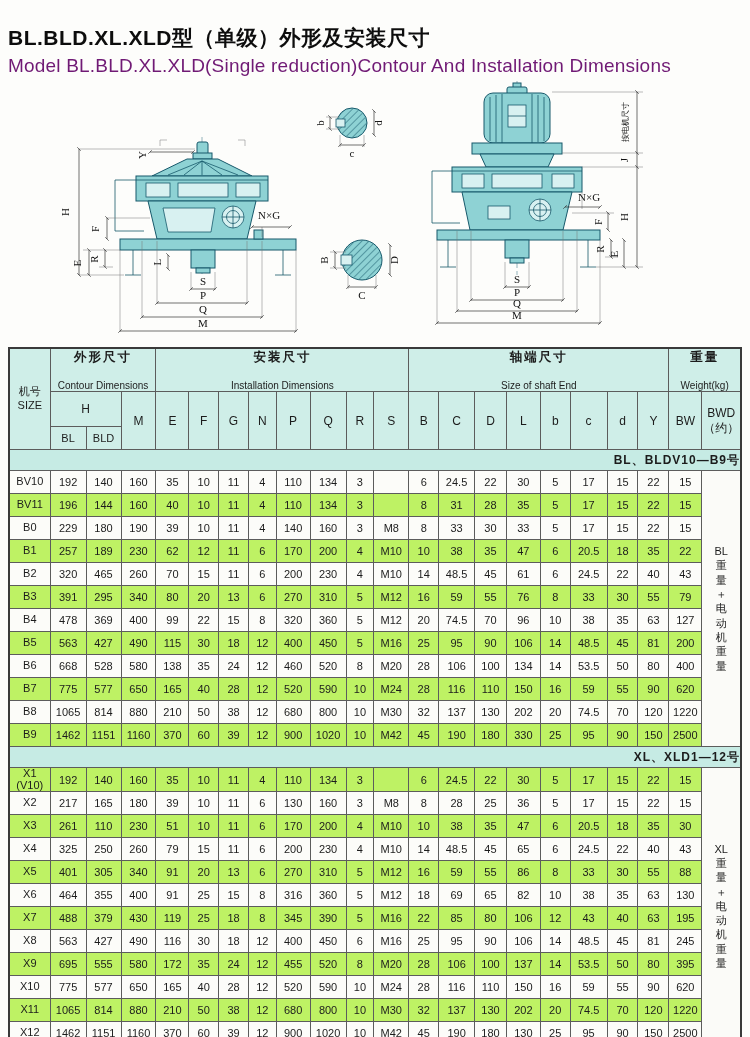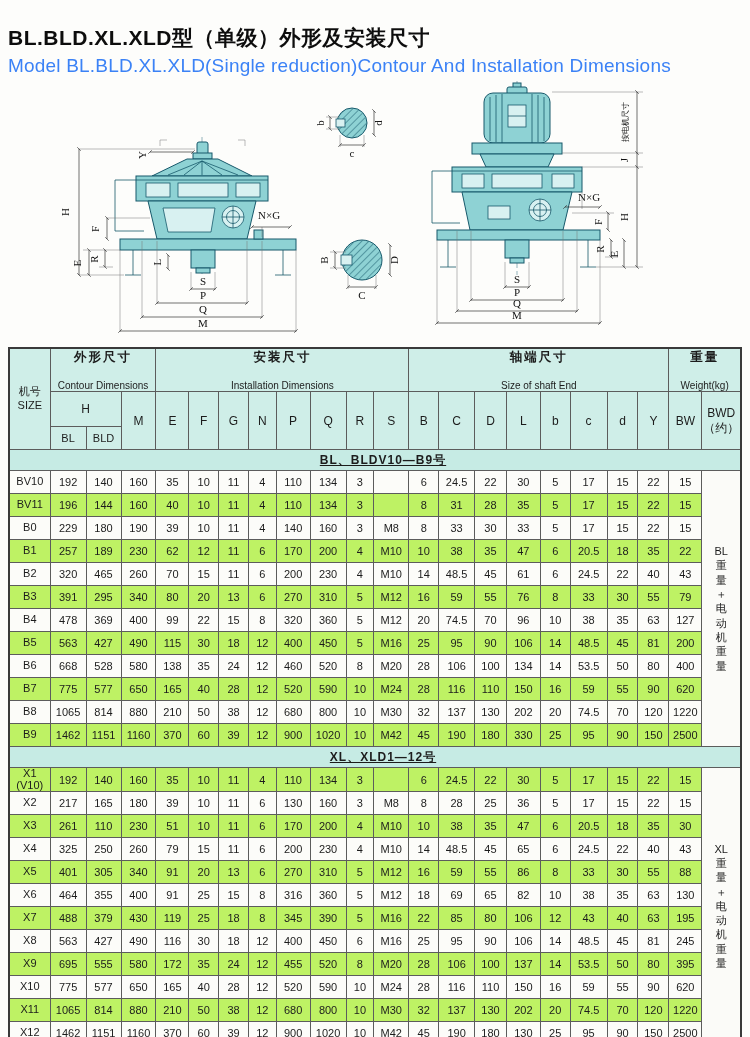--- a/index.html
+++ b/index.html
@@ -4,21 +4,21 @@
 <style>
   html,body{margin:0;padding:0;}
   body{
     width:750px;height:1037px;
     background:#fdfdfb;
     font-family:"Liberation Sans",sans-serif;
     position:relative;overflow:hidden;color:#1c1c1c;
   }
   .title-block{padding:24px 6px 0 8px;}
   .title-cn{font-size:21px;font-weight:bold;color:#0d0d0d;letter-spacing:.5px;}
-  .title-en{font-size:19px;color:#3b82f6;margin-top:3px;letter-spacing:.2px;}
+  .title-en{font-size:19px;color:#701a75;margin-top:3px;letter-spacing:.2px;}
   .diagram{width:750px;height:266px;margin-top:2px;}
 
   table.dims{
     border-collapse:collapse;table-layout:fixed;
     width:734px;margin:2px 0 0 8px;
     border:2px solid #3a3a3a;
   }
   table.dims th,table.dims td{
     border:1px solid #5c5c5c;
     text-align:center;vertical-align:middle;
@@ -26,22 +26,22 @@
     font-weight:normal;
   }
   thead th{background:#cfeee8;}
   thead tr:nth-child(1) th{height:42px;}
   thead tr:nth-child(2) th{height:34px;font-size:12px;}
   thead tr:nth-child(3) th{height:22px;font-size:11px;}
   .gcn{font-size:12.5px;font-weight:bold;letter-spacing:2px;}
   .gen{font-size:10px;margin-top:14px;}
   .pre{white-space:pre-line;line-height:1.25;}
   .small{font-size:10px;}
-  tr.section-row td{background:#c6ebe4;text-align:center;padding-left:16px;
-    font-size:12px;height:20px;font-weight:bold;letter-spacing:1px;text-decoration:underline;}
+  tr.section-row td{background:#c6ebe4;text-align:right;padding-left:16px;
+    font-size:12px;height:20px;font-weight:bold;letter-spacing:1px;}
   tbody tr.plain{background:#fcfcf9;border-radius:10px;}
   tbody tr.shaded{background:#bef264;}
   tbody td{height:22px;}
   td.size-cell{font-size:10.5px;line-height:1.05;}
   td.bwd-note{background:#fbfbf8;font-size:11px;line-height:1.3;vertical-align:middle;}
 
   
   svg .mbody{fill:#8ed2d4;stroke:#17596b;stroke-width:1;}
   svg .lite{fill:#d8f1f1;stroke:#17596b;stroke-width:.8;}
   svg .mline{stroke:#17596b;stroke-width:.8;fill:none;}

